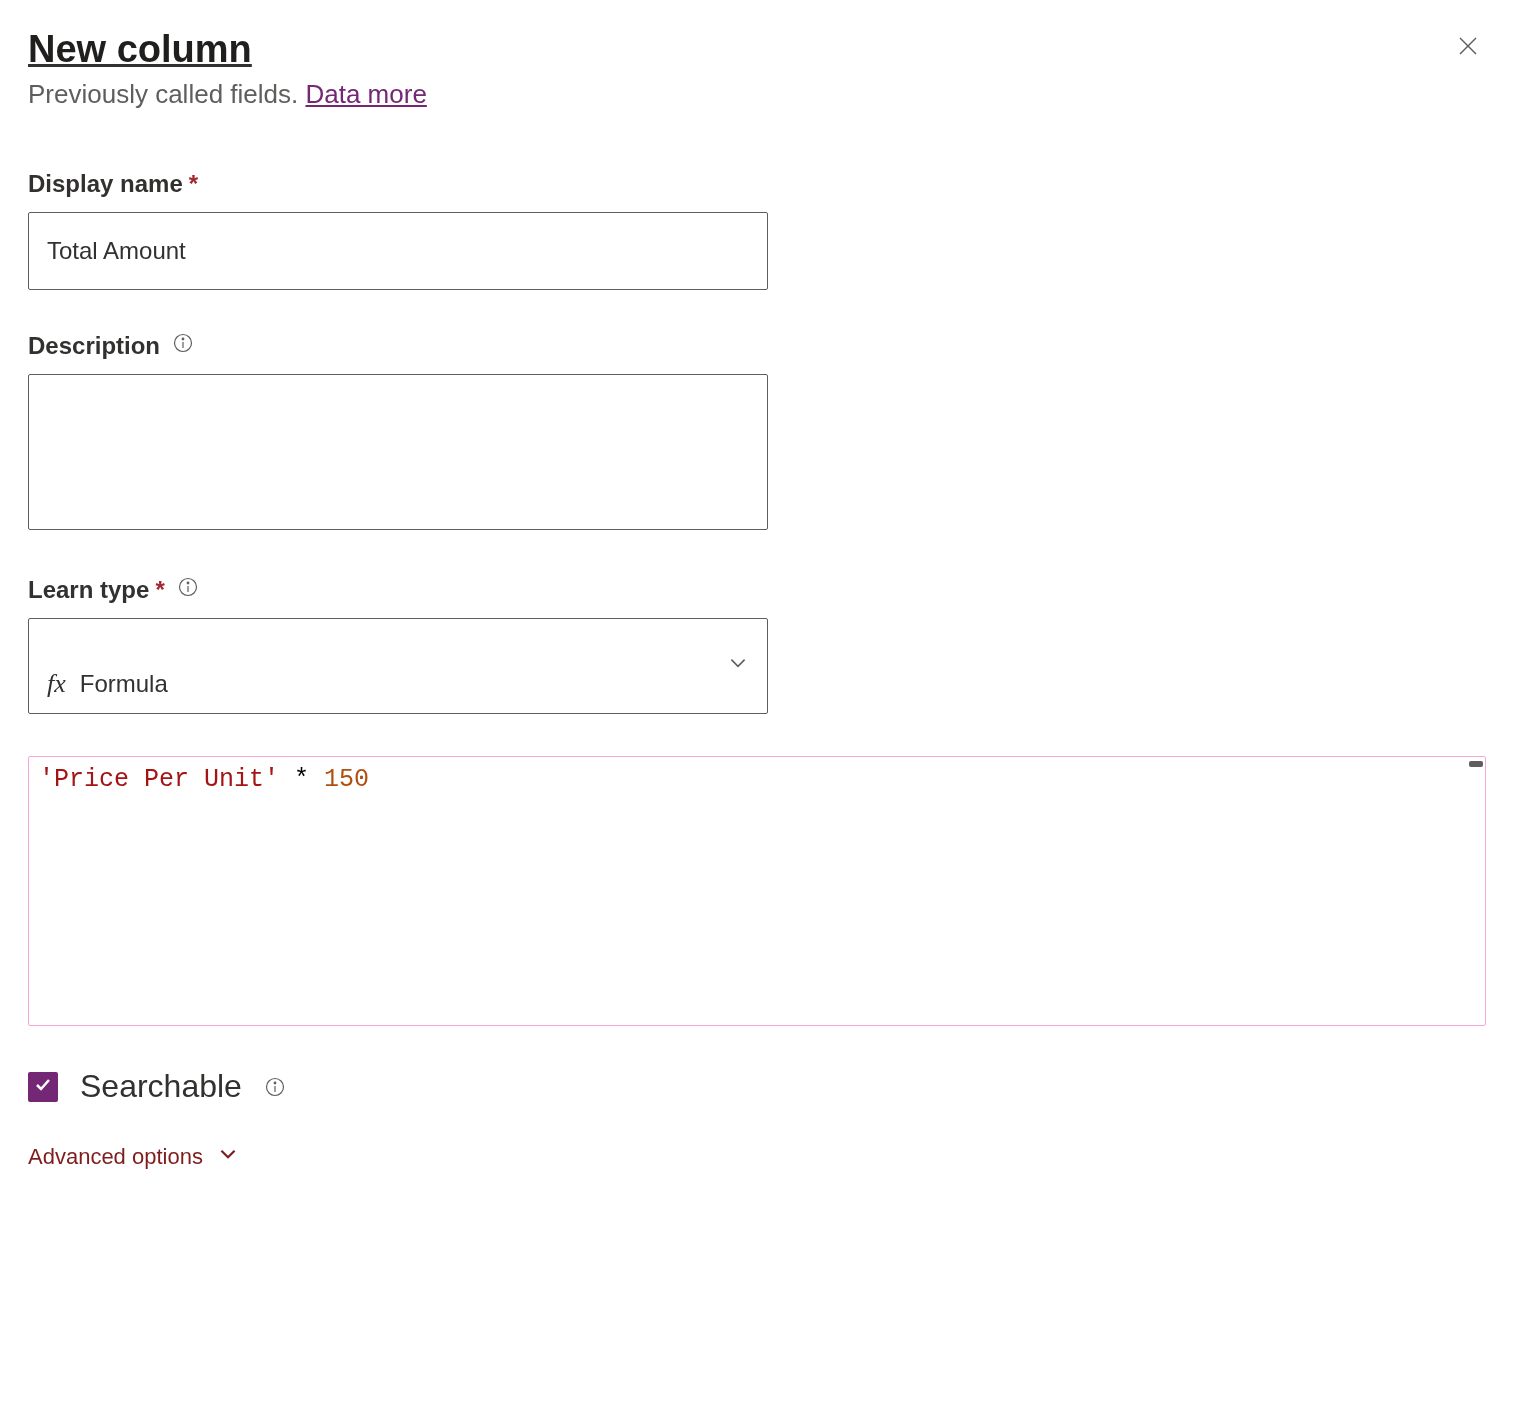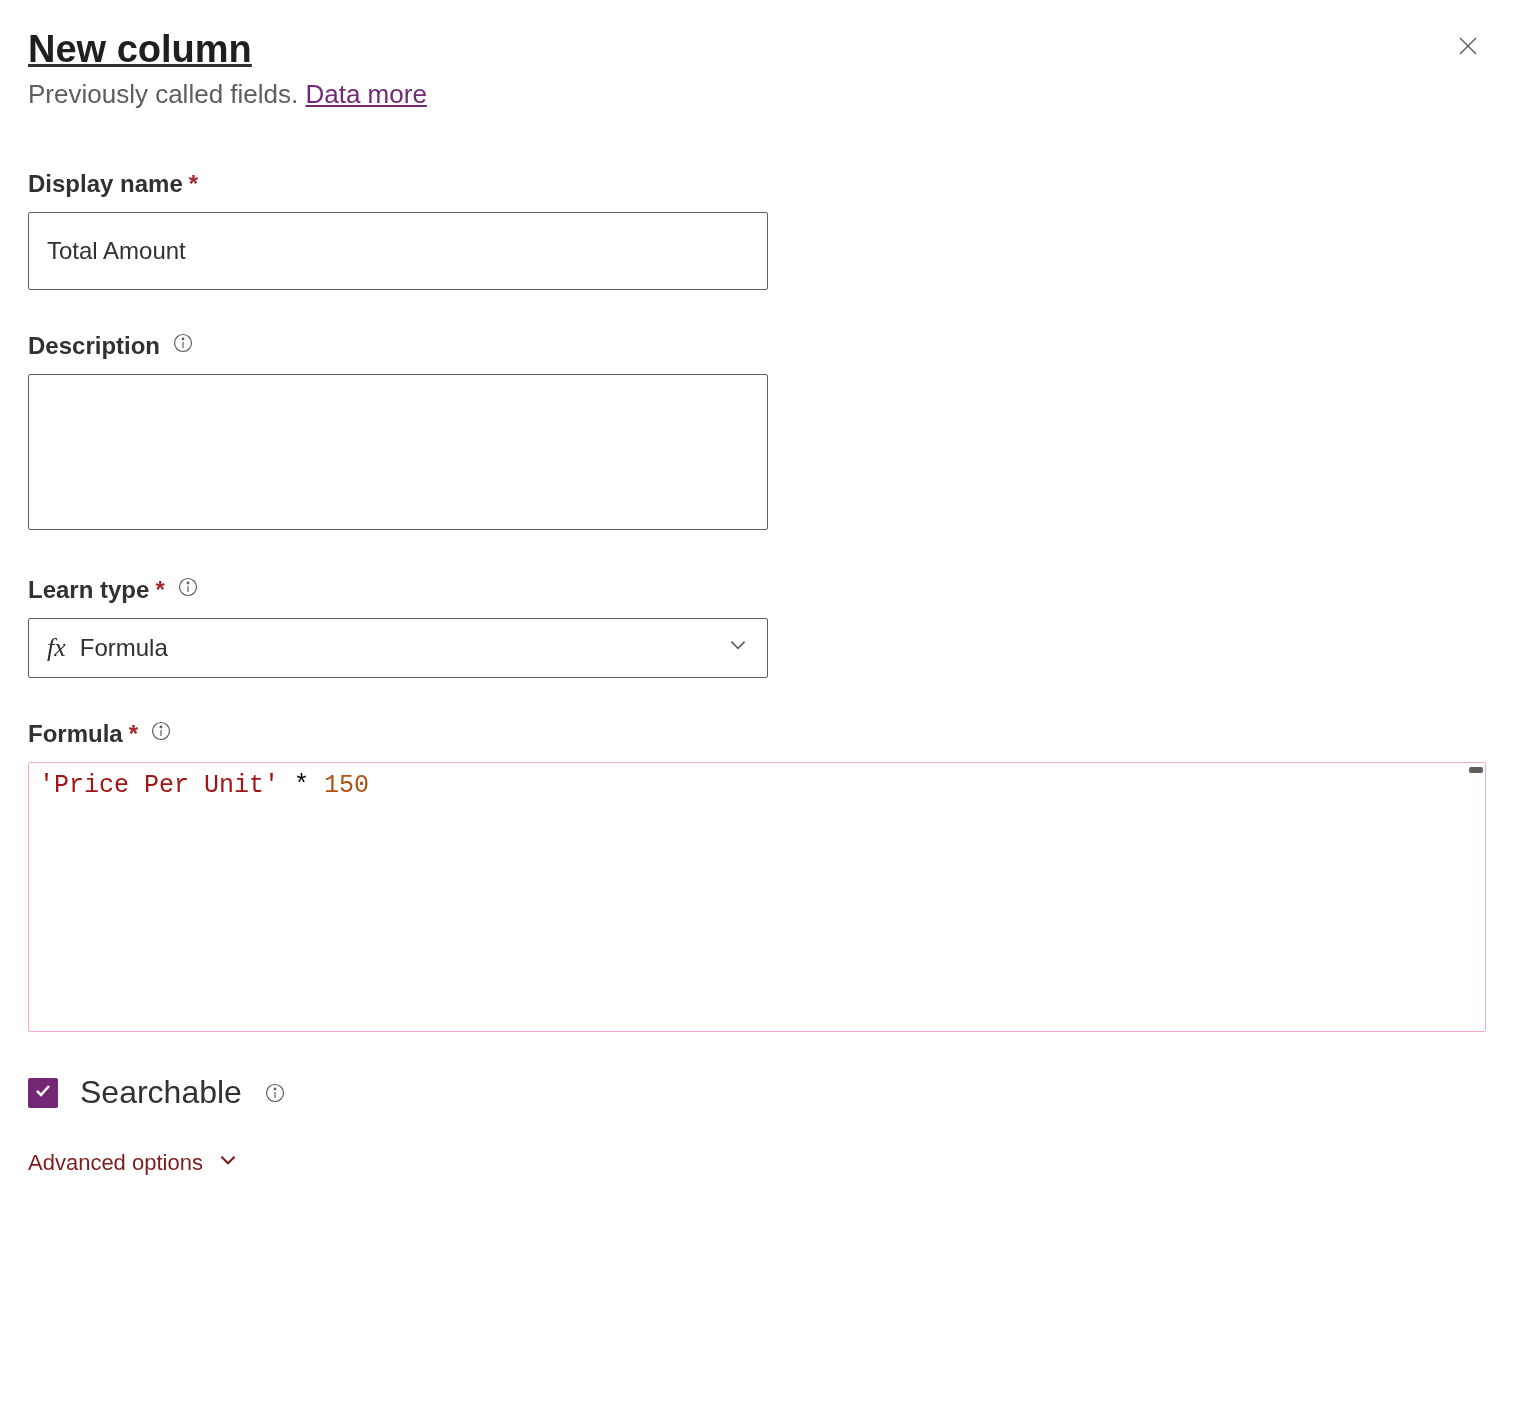--- a/index.html
+++ b/index.html
@@ -126,20 +126,21 @@
       display: flex;
       align-items: center;
       justify-content: space-between;
       cursor: pointer;
     }
     
     .dropdown-left {
       display: flex;
       align-items: center;
       gap: 14px;
+      margin-top: 36px;
     }
     
     .fx-icon {
       font-family: "Times New Roman", serif;
       font-style: italic;
       font-size: 26px;
       color: #323130;
     }
     
     .chevron-down {
@@ -288,30 +289,20 @@
     </div>
     <span>
       <svg class="chevron-down" viewBox="0 0 20 20" fill="none" stroke="currentColor" stroke-width="1.5">
         <polyline points="4,7 10,13 16,7"></polyline>
       </svg>
     </span>
   </div>
 </div>
 
 <div class="field-group">
-  <div class="field-label">
-    <span><span>Formula</span><span class="required">*</span></span>
-    <span class="info-icon">
-      <svg viewBox="0 0 20 20" fill="none" stroke="currentColor" stroke-width="1.2">
-        <circle cx="10" cy="10" r="8.5"></circle>
-        <circle cx="10" cy="6" r="0.8" fill="currentColor"></circle>
-        <line x1="10" y1="9" x2="10" y2="15"></line>
-      </svg>
-    </span>
-  </div>
   <div class="formula-editor">
     <div class="formula-scrollbar"></div>
     <span class="formula-string">'Price Per Unit'</span><span class="formula-operator"> * </span><span class="formula-number">150</span>
   </div>
 </div>
 
 <div class="checkbox-row">
   <div class="checkbox">
     <span>
       <svg viewBox="0 0 20 20" fill="none" stroke="currentColor" stroke-width="2.5">

